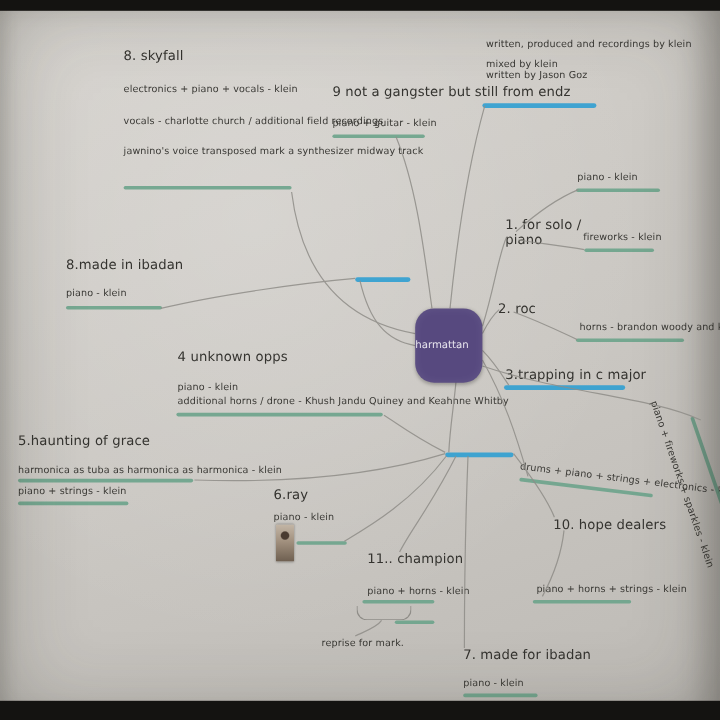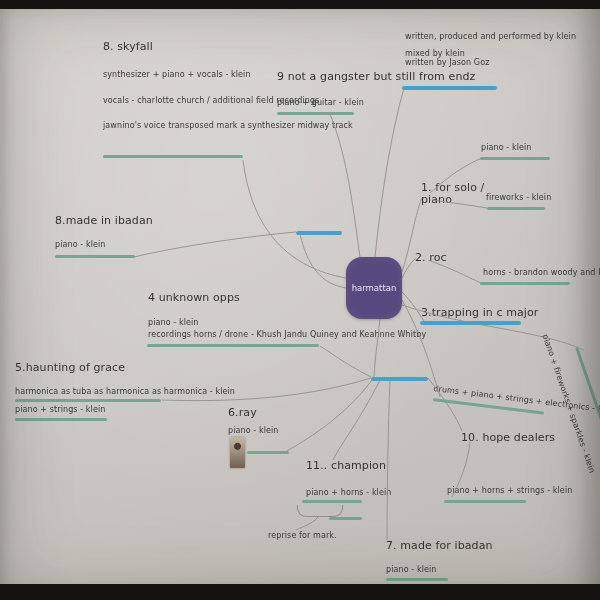--- a/index.html
+++ b/index.html
@@ -17,21 +17,21 @@
   .edge{position:absolute;left:0;width:600px;background:#141311;z-index:6;}
   .edge.top{top:0;height:9px;}
   .edge.bottom{top:584px;height:16px;}
   .t{position:absolute;font-size:8px;line-height:10px;white-space:nowrap;letter-spacing:.1px;}
   .title{font-size:11px;color:#34332f;}
   .bar{position:absolute;height:3px;border-radius:2px;background:#6ba38b;opacity:.9;}
   .bar.blue{background:#2f9ed1;height:3.5px;}
   .node{
     position:absolute;left:346px;top:257px;width:56px;height:62px;border-radius:16px;
     background:#57497f;box-shadow:0 1px 3px rgba(0,0,0,.25), inset 0 0 8px rgba(255,255,255,.08);
-    display:flex;align-items:center;justify-content:center;z-index:3;
+    display:flex;align-items:center;justify-content:flex-start;z-index:3;
   }
   .node span{color:#e8e5ee;font-size:8.5px;}
   svg.wires{position:absolute;inset:0;z-index:1;}
   .rot7{transform:rotate(7deg);transform-origin:left top;}
   .rot71{transform:rotate(71deg);transform-origin:left top;}
   .bracket{position:absolute;left:297px;top:505px;width:44px;height:11px;border:1px solid #8f8d88;border-top:none;border-radius:0 0 9px 9px;}
   .photo{
     position:absolute;left:230px;top:437px;width:15px;height:31px;border-radius:1px;
     background:
       radial-gradient(circle at 50% 30%, #4a3b30 0 3px, rgba(0,0,0,0) 4px),
@@ -66,27 +66,27 @@
     <path d="M372,380 C342,420 302,442 287,451"></path>
     <path d="M371,377 C342,362 330,352 320,346"></path>
     <path d="M371,378 C300,400 222,402 162,400"></path>
     <path d="M318,517 C314,523 302,527 296,530"></path>
   </svg>
 
   <div class="node">
     <span>harmattan</span>
   </div>
 
-  <div class="t" style="left:405px;top:32px">written, produced and performed by klein</div>
+  <div class="t" style="left:405px;top:32px">written, produced and recordings by klein</div>
   <div class="t" style="left:405px;top:49px">mixed by klein</div>
   <div class="t" style="left:405px;top:58px">written by Jason Goz</div>
   <div class="bar blue" style="left:402px;top:86px;width:95px"></div>
 
   <div class="t title" style="left:103px;top:42px">8. skyfall</div>
-  <div class="t" style="left:103px;top:70px">synthesizer + piano + vocals - klein</div>
+  <div class="t" style="left:103px;top:70px">electronics + piano + vocals - klein</div>
   <div class="t" style="left:103px;top:96px">vocals - charlotte church / additional field recordings</div>
   <div class="t" style="left:103px;top:121px">jawnino's voice transposed mark a synthesizer midway track</div>
   <div class="bar" style="left:103px;top:155px;width:140px"></div>
 
   <div class="t title" style="left:277px;top:72px">9 not a gangster but still from endz</div>
   <div class="t" style="left:277px;top:98px">piano + guitar - klein</div>
   <div class="bar" style="left:277px;top:112px;width:77px"></div>
 
   <div class="t" style="left:481px;top:143px">piano - klein</div>
   <div class="bar" style="left:480px;top:157px;width:70px"></div>
@@ -117,21 +117,21 @@
 
   <div class="t title" style="left:55px;top:216px">8.made in ibadan</div>
   <div class="t" style="left:55px;top:240px">piano - klein</div>
   <div class="bar" style="left:55px;top:255px;width:80px"></div>
 
   <div class="bar blue" style="left:296px;top:231px;width:46px"></div>
   <div class="bar blue" style="left:371px;top:377px;width:57px"></div>
 
   <div class="t title" style="left:148px;top:293px">4 unknown opps</div>
   <div class="t" style="left:148px;top:318px">piano - klein</div>
-  <div class="t" style="left:148px;top:330px">recordings horns / drone -  Khush Jandu Quiney and Keahnne Whitby</div>
+  <div class="t" style="left:148px;top:330px">additional horns / drone -  Khush Jandu Quiney and Keahnne Whitby</div>
   <div class="bar" style="left:147px;top:344px;width:172px"></div>
 
   <div class="t title" style="left:15px;top:363px">5.haunting of grace</div>
   <div class="t" style="left:15px;top:387px">harmonica as tuba as harmonica as harmonica - klein</div>
   <div class="bar" style="left:15px;top:399px;width:146px"></div>
   <div class="t" style="left:15px;top:405px">piano + strings - klein</div>
   <div class="bar" style="left:15px;top:418px;width:92px"></div>
 
   <div class="t title" style="left:228px;top:408px">6.ray</div>
   <div class="t" style="left:228px;top:426px">piano - klein</div>

